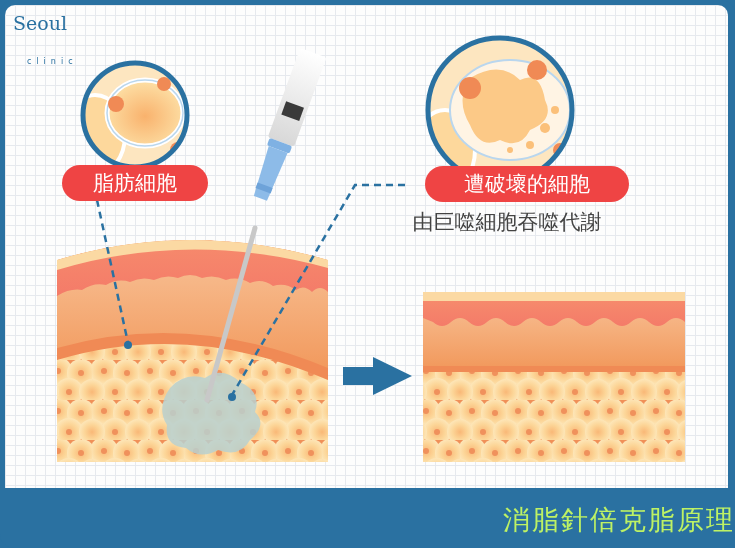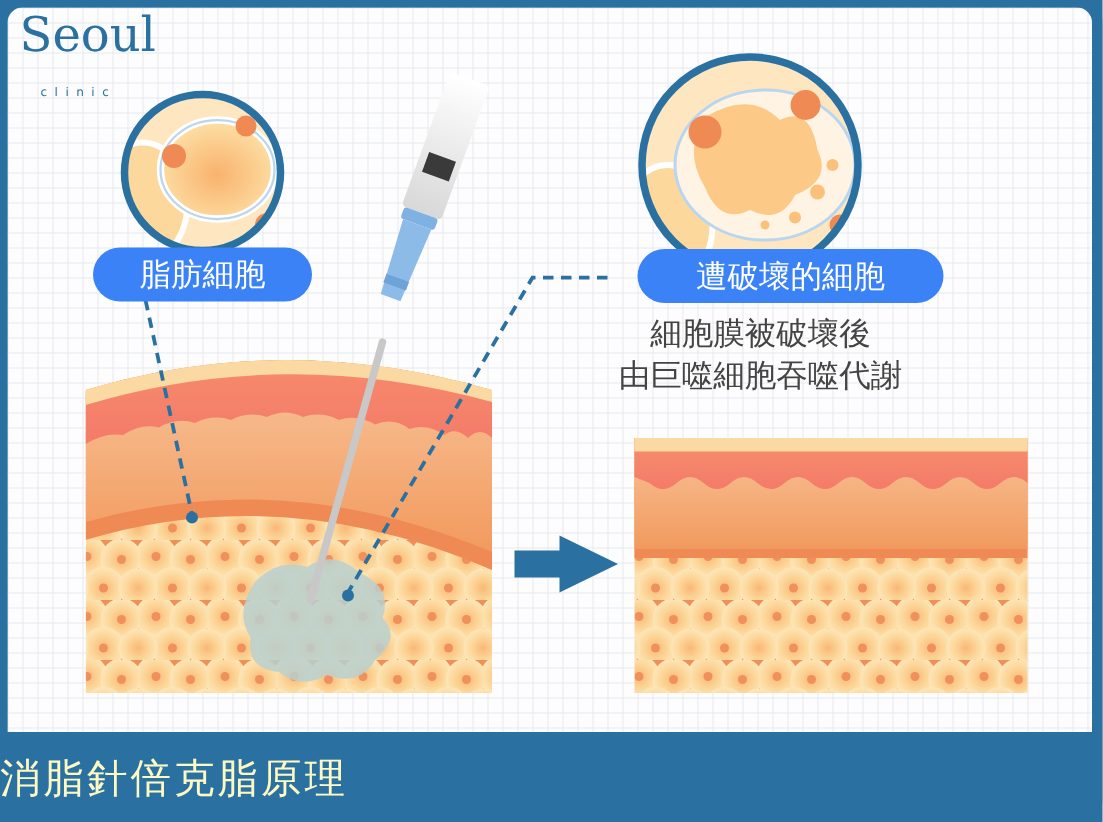--- a/index.html
+++ b/index.html
@@ -3,25 +3,25 @@
 <meta charset="utf-8">
 <style>
   html,body{margin:0;padding:0;}
   body{width:735px;height:548px;position:relative;overflow:hidden;background:#2a71a1;font-family:"DejaVu Sans",sans-serif;}
   .frame{position:absolute;left:0;top:0;width:735px;height:548px;background:#2a71a1;border-radius:14px;}
   .canvas{position:absolute;left:5px;top:5px;width:723px;height:483px;border-radius:10px 10px 0 0;
     background-color:#fdfdfd;
     background-image:linear-gradient(#e6e9ee 1px,transparent 1px),linear-gradient(90deg,#e6e9ee 1px,transparent 1px);
     background-size:10px 10px;}
   .logo{position:absolute;left:13px;top:8px;color:#2a71a1;}
-  .logo .brand{font-family:"DejaVu Serif",serif;font-size:32px;line-height:30px;letter-spacing:0px;}
+  .logo .brand{font-family:"DejaVu Serif",serif;font-size:19px;line-height:30px;letter-spacing:0px;}
   .logo .sub{font-size:8px;letter-spacing:5px;margin-left:14px;margin-top:19px;}
-  .pill{position:absolute;background:#3b82f6;color:#fff;border-radius:20px;font-size:21px;text-align:center;line-height:36px;height:36px;}
+  .pill{position:absolute;background:#ef4444;color:#fff;border-radius:20px;font-size:21px;text-align:center;line-height:36px;height:36px;}
   .desc{position:absolute;left:382px;top:208px;width:250px;text-align:center;color:#444;font-size:21px;line-height:28px;}
-  .bottom-title{position:absolute;left:0;top:492px;width:735px;text-align:left;color:#fef9c3;font-size:27px;line-height:56px;letter-spacing:2px;}
+  .bottom-title{position:absolute;left:0;top:492px;width:735px;text-align:right;color:#bef264;font-size:27px;line-height:56px;letter-spacing:2px;}
   svg{position:absolute;left:0;top:0;}
 </style>
 </head>
 <body>
 
 <div class="frame"></div>
 <div class="canvas"></div>
 
 <div class="logo">
   <div class="brand">Seoul</div>
@@ -138,17 +138,16 @@
     <rect x="423" y="292" width="262" height="74" fill="url(#dermisL)"></rect>
     <path d="M423 300 L685 300 L685 322 Q676 314 667 322 Q658 330 649 322 Q640 314 631 322 Q622 330 613 322 Q604 314 595 322 Q586 330 577 322 Q568 314 559 322 Q550 330 541 322 Q532 314 523 322 Q514 330 505 322 Q496 314 487 322 Q478 330 469 322 Q460 314 451 322 Q442 330 433 322 L423 318 Z" fill="url(#epiL)"></path>
     <rect x="423" y="292" width="262" height="9" fill="#fbd9a3"></rect>
   </g>
 </svg>
 
 <div class="pill" style="left:62px;top:165px;width:146px;">脂肪細胞</div>
 <div class="pill" style="left:425px;top:166px;width:204px;">遭破壞的細胞</div>
 
 <div class="desc">
-  <div>細胞膜被破壞後</div>
   <div>由巨噬細胞吞噬代謝</div>
 </div>
 
 <div class="bottom-title">消脂針倍克脂原理</div>
 
 </body></html>

